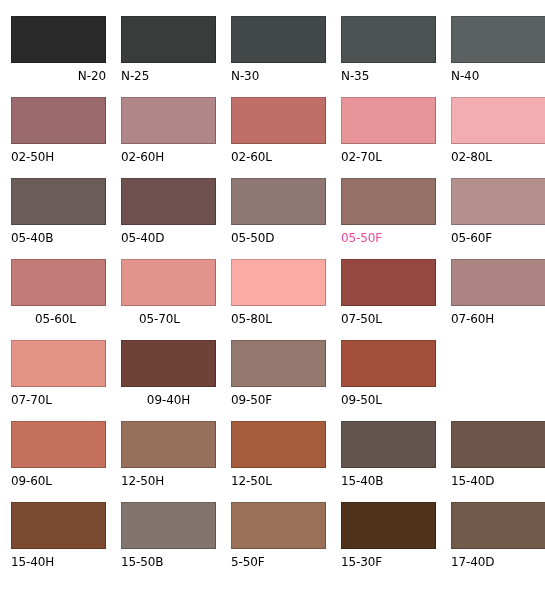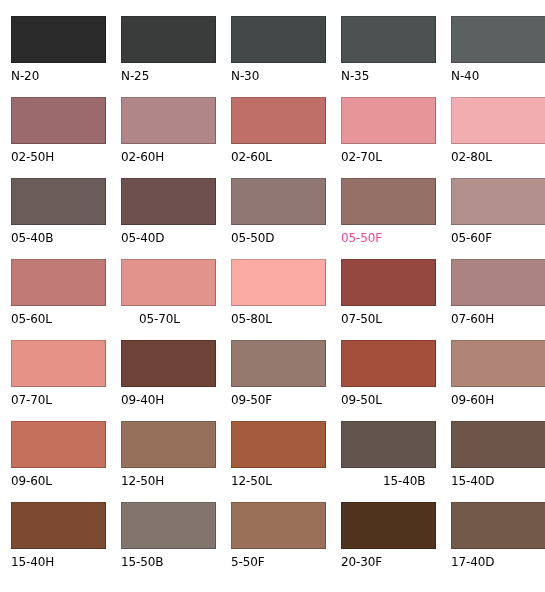--- a/index.html
+++ b/index.html
@@ -49,21 +49,21 @@
     white-space: nowrap;
   }
 </style>
 </head>
 <body style="background: rgb(255, 255, 255);">
 
 <div id="palette-grid">
     <div class="swatch-row">
       <div class="swatch-cell">
         <div class="swatch-chip" style="background: rgb(42, 42, 42);"></div>
-        <div class="swatch-label" style="color: rgb(0, 0, 0);">N-20</div>
+        <div class="swatch-label" style="color: rgb(0, 0, 0); text-align: right;">N-20</div>
       </div>
       <div class="swatch-cell">
         <div class="swatch-chip" style="background: rgb(58, 59, 59);"></div>
         <div class="swatch-label" style="color: rgb(0, 0, 0);">N-25</div>
       </div>
       <div class="swatch-cell">
         <div class="swatch-chip" style="background: rgb(67, 72, 73);"></div>
         <div class="swatch-label" style="color: rgb(0, 0, 0);">N-30</div>
       </div>
       <div class="swatch-cell">
@@ -115,21 +115,21 @@
         <div class="swatch-label" style="color: #ec4899;">05-50F</div>
       </div>
       <div class="swatch-cell">
         <div class="swatch-chip" style="background: rgb(180, 144, 140);"></div>
         <div class="swatch-label" style="color: rgb(0, 0, 0);">05-60F</div>
       </div>
     </div>
     <div class="swatch-row">
       <div class="swatch-cell">
         <div class="swatch-chip" style="background: rgb(193, 122, 118);"></div>
-        <div class="swatch-label" style="color: rgb(0, 0, 0);">05-60L</div>
+        <div class="swatch-label" style="color: rgb(0, 0, 0); margin-left: 24px;">05-60L</div>
       </div>
       <div class="swatch-cell">
         <div class="swatch-chip" style="background: rgb(226, 147, 140);"></div>
         <div class="swatch-label" style="color: rgb(0, 0, 0); margin-left: 18px;">05-70L</div>
       </div>
       <div class="swatch-cell">
         <div class="swatch-chip" style="background: rgb(251, 171, 164);"></div>
         <div class="swatch-label" style="color: rgb(0, 0, 0);">05-80L</div>
       </div>
       <div class="swatch-cell">
@@ -141,51 +141,47 @@
         <div class="swatch-label" style="color: rgb(0, 0, 0);">07-60H</div>
       </div>
     </div>
     <div class="swatch-row">
       <div class="swatch-cell">
         <div class="swatch-chip" style="background: rgb(230, 147, 135);"></div>
         <div class="swatch-label" style="color: rgb(0, 0, 0);">07-70L</div>
       </div>
       <div class="swatch-cell">
         <div class="swatch-chip" style="background: rgb(111, 66, 55);"></div>
-        <div class="swatch-label" style="color: rgb(0, 0, 0);">09-40H</div>
+        <div class="swatch-label" style="color: rgb(0, 0, 0); text-align: center;">09-40H</div>
       </div>
       <div class="swatch-cell">
         <div class="swatch-chip" style="background: rgb(149, 121, 111);"></div>
         <div class="swatch-label" style="color: rgb(0, 0, 0);">09-50F</div>
       </div>
       <div class="swatch-cell">
         <div class="swatch-chip" style="background: rgb(164, 79, 59);"></div>
         <div class="swatch-label" style="color: rgb(0, 0, 0);">09-50L</div>
       </div>
-      <div class="swatch-cell">
-        <div class="swatch-chip" style="background: rgb(176, 133, 119);"></div>
-        <div class="swatch-label" style="color: rgb(0, 0, 0);">09-60H</div>
-      </div>
     </div>
     <div class="swatch-row">
       <div class="swatch-cell">
         <div class="swatch-chip" style="background: rgb(197, 112, 92);"></div>
         <div class="swatch-label" style="color: rgb(0, 0, 0);">09-60L</div>
       </div>
       <div class="swatch-cell">
         <div class="swatch-chip" style="background: rgb(151, 112, 92);"></div>
         <div class="swatch-label" style="color: rgb(0, 0, 0);">12-50H</div>
       </div>
       <div class="swatch-cell">
         <div class="swatch-chip" style="background: rgb(164, 92, 60);"></div>
         <div class="swatch-label" style="color: rgb(0, 0, 0);">12-50L</div>
       </div>
       <div class="swatch-cell">
         <div class="swatch-chip" style="background: rgb(97, 85, 78);"></div>
-        <div class="swatch-label" style="color: rgb(0, 0, 0); margin-left: 42px;">15-40B</div>
+        <div class="swatch-label" style="color: rgb(0, 0, 0);">15-40B</div>
       </div>
       <div class="swatch-cell">
         <div class="swatch-chip" style="background: rgb(109, 86, 73);"></div>
         <div class="swatch-label" style="color: rgb(0, 0, 0);">15-40D</div>
       </div>
     </div>
     <div class="swatch-row">
       <div class="swatch-cell">
         <div class="swatch-chip" style="background: rgb(123, 74, 48);"></div>
         <div class="swatch-label" style="color: rgb(0, 0, 0);">15-40H</div>
@@ -193,20 +189,20 @@
       <div class="swatch-cell">
         <div class="swatch-chip" style="background: rgb(129, 117, 110);"></div>
         <div class="swatch-label" style="color: rgb(0, 0, 0);">15-50B</div>
       </div>
       <div class="swatch-cell">
         <div class="swatch-chip" style="background: rgb(154, 113, 88);"></div>
         <div class="swatch-label" style="color: rgb(0, 0, 0);">5-50F</div>
       </div>
       <div class="swatch-cell">
         <div class="swatch-chip" style="background: rgb(80, 51, 29);"></div>
-        <div class="swatch-label" style="color: rgb(0, 0, 0);">20-30F</div>
+        <div class="swatch-label" style="color: rgb(0, 0, 0);">15-30F</div>
       </div>
       <div class="swatch-cell">
         <div class="swatch-chip" style="background: rgb(115, 89, 74);"></div>
         <div class="swatch-label" style="color: rgb(0, 0, 0);">17-40D</div>
       </div>
     </div>
   </div>
 
 </body></html>

